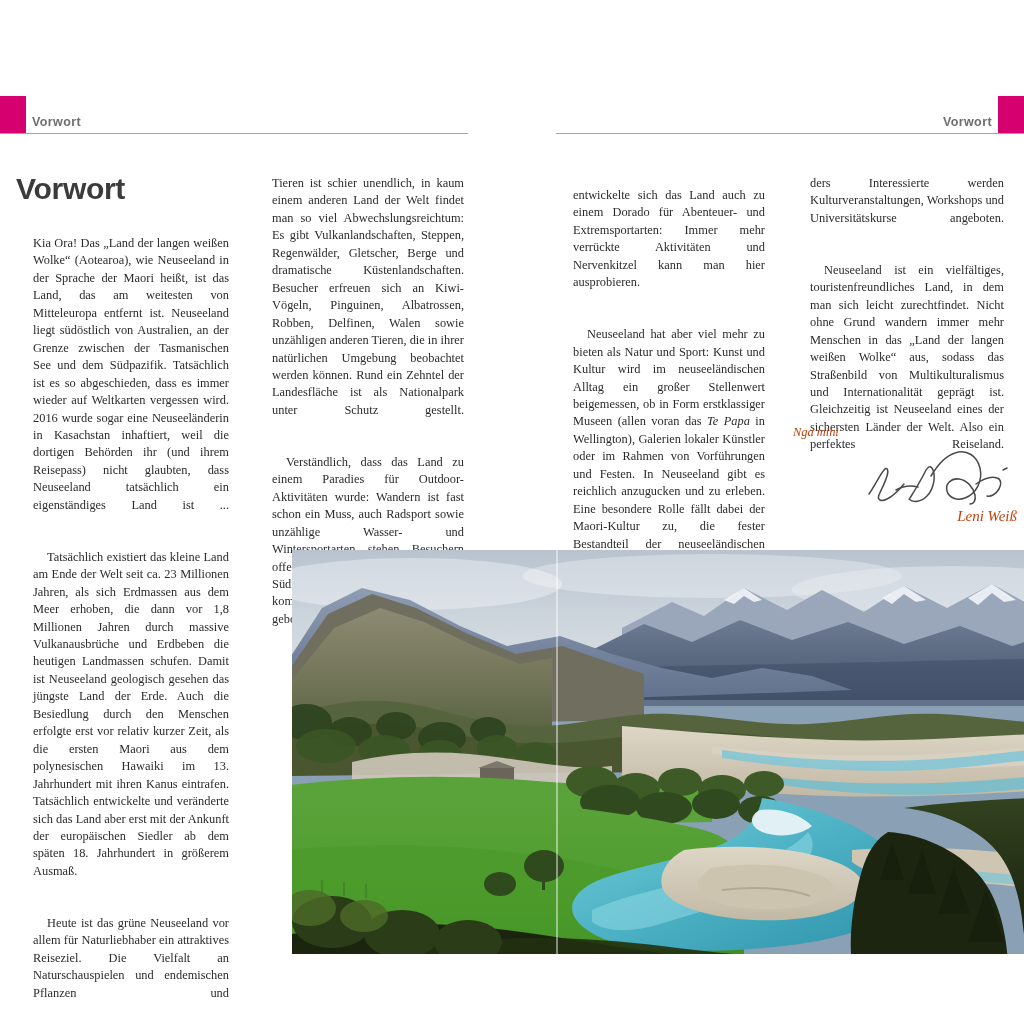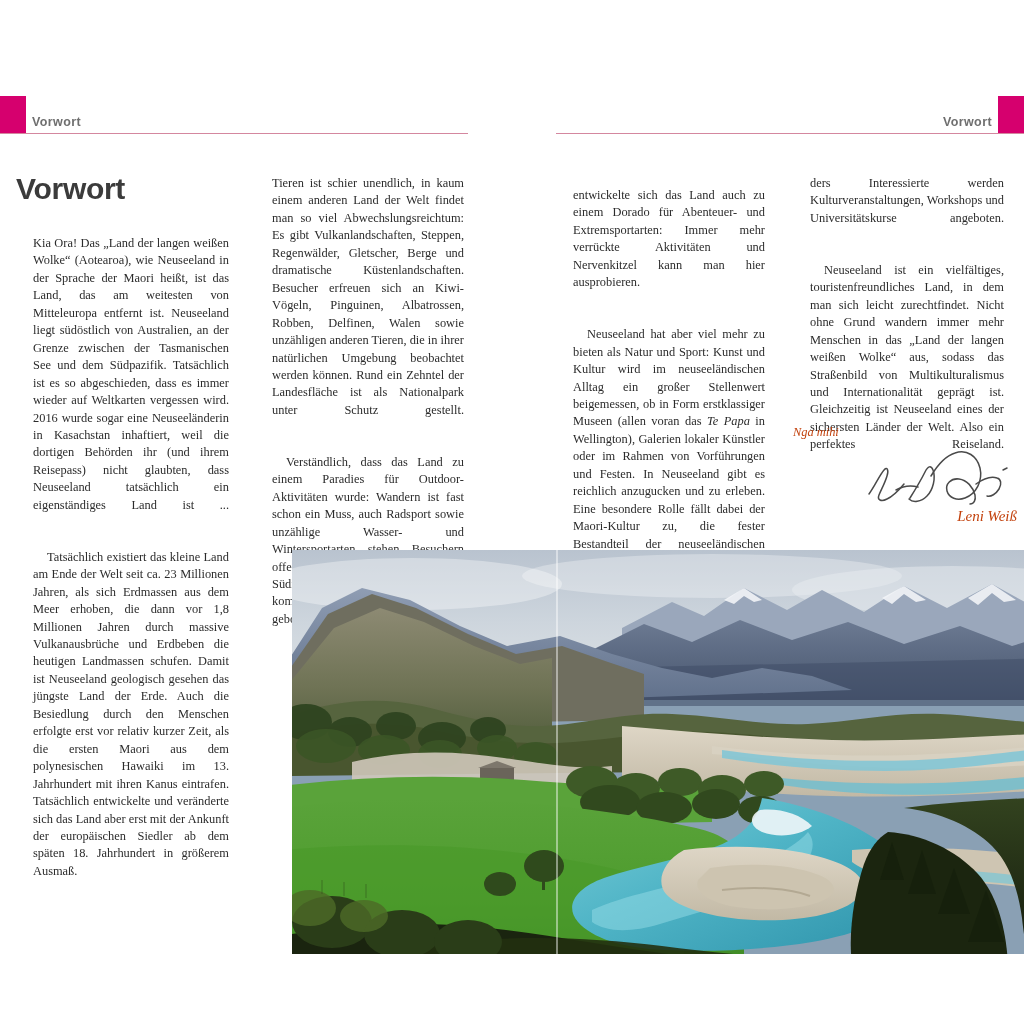--- a/index.html
+++ b/index.html
@@ -186,20 +186,21 @@
     <div class="runhead-tab"></div>
     <div class="runhead-text">Vorwort</div>
     <div class="runhead-rule"></div>
   </div>
 
   <h1 id="headline">Vorwort</h1>
 
   <div class="col" id="col1">
     <p>Kia Ora! Das „Land der langen weißen Wolke“ (Aotearoa), wie Neuseeland in der Sprache der Maori heißt, ist das Land, das am weitesten von Mitteleuropa entfernt ist. Neuseeland liegt südöstlich von Australien, an der Grenze zwischen der Tasmanischen See und dem Südpazifik. Tatsächlich ist es so abgeschieden, dass es immer wieder auf Weltkarten vergessen wird. 2016 wurde sogar eine Neuseeländerin in Kasachstan inhaftiert, weil die dortigen Behörden ihr (und ihrem Reisepass) nicht glaubten, dass Neuseeland tatsächlich ein eigenständiges Land ist ...</p>
     <p>Tatsächlich existiert das kleine Land am Ende der Welt seit ca. 23 Millionen Jahren, als sich Erdmassen aus dem Meer erhoben, die dann vor 1,8 Millionen Jahren durch massive Vulkanausbrüche und Erdbeben die heutigen Landmassen schufen. Damit ist Neuseeland geologisch gesehen das jüngste Land der Erde. Auch die Besiedlung durch den Menschen erfolgte erst vor relativ kurzer Zeit, als die ersten Maori aus dem polynesischen Hawaiki im 13. Jahrhundert mit ihren Kanus eintrafen. Tatsächlich entwickelte und veränderte sich das Land aber erst mit der Ankunft der europäischen Siedler ab dem späten 18. Jahrhundert in größerem Ausmaß.</p>
+    <p>Heute ist das grüne Neuseeland vor allem für Naturliebhaber ein attraktives Reiseziel. Die Vielfalt an Naturschauspielen und endemischen Pflanzen und</p>
   </div>
 
   <div class="col" id="col2">
     <p>Tieren ist schier unendlich, in kaum einem anderen Land der Welt findet man so viel Abwechslungsreichtum: Es gibt Vulkanlandschaften, Steppen, Regenwälder, Gletscher, Berge und dramatische Küstenlandschaften. Besucher erfreuen sich an Kiwi-Vögeln, Pinguinen, Albatrossen, Robben, Delfinen, Walen sowie unzähligen anderen Tieren, die in ihrer natürlichen Umgebung beobachtet werden können. Rund ein Zehntel der Landesfläche ist als Nationalpark unter Schutz gestellt.</p>
     <p>Verständlich, dass das Land zu einem Paradies für Outdoor-Aktivitäten wurde: Wandern ist fast schon ein Muss, auch Radsport sowie unzählige Wasser- und Wintersportarten stehen Besuchern offen. Und spätestens, seit 1988 in der Südinselstadt Queenstown das kommerzielle Bungee-Jumping geboren wurde,</p>
   </div>
 
   <div class="col" id="col3">
     <p>entwickelte sich das Land auch zu einem Dorado für Abenteuer- und Extremsportarten: Immer mehr verrückte Aktivitäten und Nervenkitzel kann man hier ausprobieren.</p>
     <p id="col3-p2">Neuseeland hat aber viel mehr zu bieten als Natur und Sport: Kunst und Kultur wird im neuseeländischen Alltag ein großer Stellenwert beigemessen, ob in Form erstklassiger Museen (allen voran das <em>Te Papa</em> in Wellington), Galerien lokaler Künstler oder im Rahmen von Vorführungen und Festen. In Neuseeland gibt es reichlich anzugucken und zu erleben. Eine besondere Rolle fällt dabei der Maori-Kultur zu, die fester Bestandteil der neuseeländischen Kultur allgemein ist. Maori-Ausdrücke prägen die englische Alltagssprache, Maori-Zeremonien finden ihren Platz in öffentlichen Veranstaltungen, und für beson-</p>

